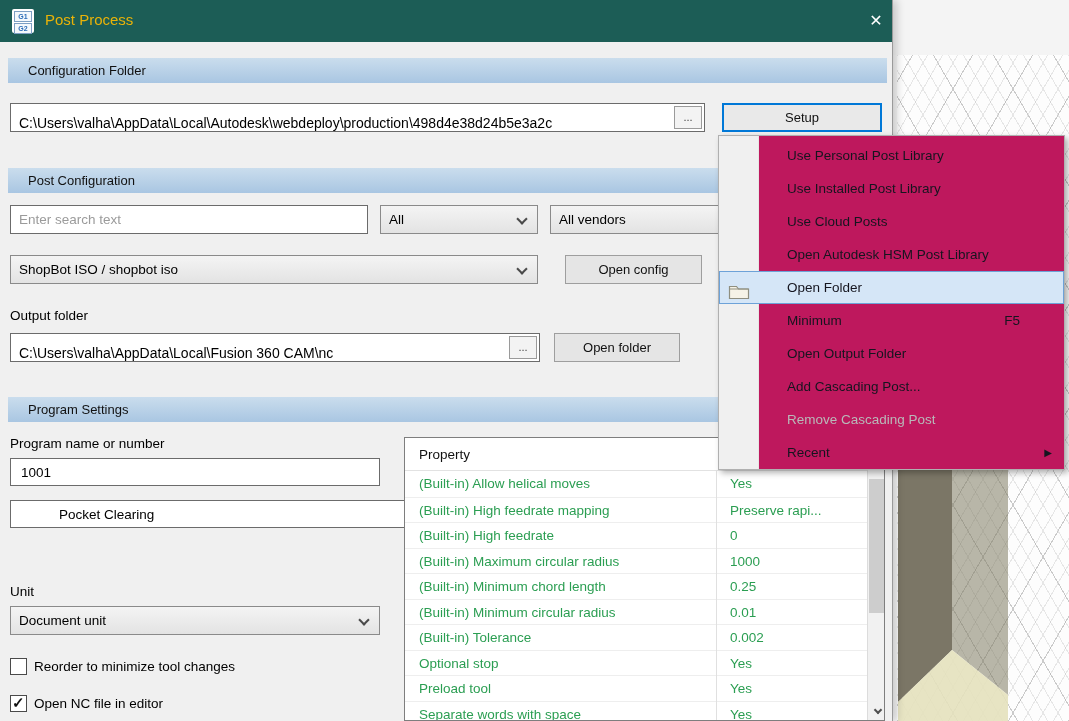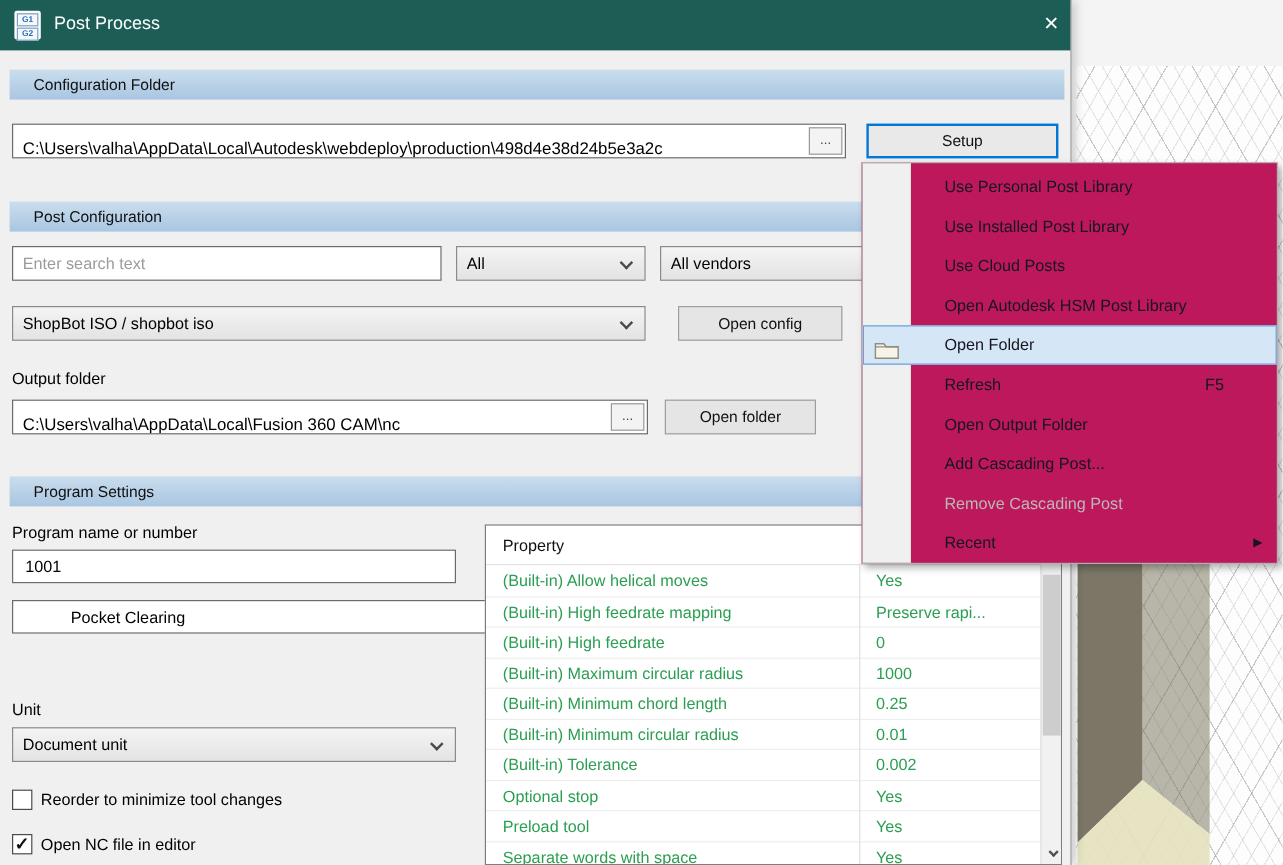--- a/index.html
+++ b/index.html
@@ -15,21 +15,21 @@
       repeating-linear-gradient(60deg,  rgba(110,110,110,.25) 0 1px, transparent 1px 52px),
       repeating-linear-gradient(-60deg, rgba(110,110,110,.25) 0 1px, transparent 1px 52px); }
   .model { position:absolute; left:897px; top:460px; }
 
   
   .dialog { position:absolute; left:0; top:0; width:893px; height:721px; background:#f0f0f0;
             border-right:1px solid #9a9a9a; box-shadow:4px 0 8px rgba(0,0,0,.18); z-index:10; }
   .titlebar { position:absolute; left:0; top:0; width:100%; height:42px; background:#1c5d56; }
   .app-icon { position:absolute; left:12px; top:9px; width:22px; height:24px; background:#fff; border-radius:2px; padding:2px 2px; display:flex; flex-direction:column; gap:1px; }
   .app-icon span { display:block; font-size:7px; line-height:9px; text-align:center; color:#2b6cb8; border:1px solid #7d9fc4; background:#f4f8fc; font-weight:bold; }
-  .titlebar .title { position:absolute; left:45px; top:11px; color:#ffffff; font-size:15px; }
+  .titlebar .title { position:absolute; left:45px; top:11px; color:#eab308; font-size:15px; }
   .titlebar .close { position:absolute; left:860px; top:6px; width:32px; height:30px; color:#fff; font-size:16px; text-align:center; line-height:30px; cursor:default; }
 
   .sec-header { position:absolute; left:8px; width:879px; height:25px; background:linear-gradient(#cadded,#a9c6e2);
                 font-size:13px; color:#111; line-height:25px; padding-left:20px; }
   .h-config { top:58px; } .h-post { top:168px; } .h-prog { top:397px; }
 
   .field-wrap { position:absolute; height:29px; background:#fff; border:1px solid #6b6b6b; }
   .field-wrap .path-text { position:absolute; left:0; top:0; width:100%; height:27px; border:none; outline:none;
         padding:11px 36px 0 8px; font-size:14px; color:#000; background:transparent; font-family:"Liberation Sans",sans-serif; white-space:nowrap; overflow:hidden; }
   .browse-btn { position:absolute; right:2px; top:2px; width:28px; height:23px; background:#f3f3f3; border:1px solid #9a9a9a; font-size:11px; color:#444; text-align:center; line-height:21px; }
@@ -274,21 +274,21 @@
               <path d="M1.5 6 h19" fill="none" stroke="#8f8f80" stroke-width="1"></path>
             </svg>
           </span>
           <span class="mi-label">Open Folder</span>
           <span class="mi-shortcut"></span>
           <span class="mi-arrow"></span>
         </div>
 
         <div class="menu-item">
           
-          <span class="mi-label">Refresh</span>
+          <span class="mi-label">Minimum</span>
           <span class="mi-shortcut">F5</span>
           <span class="mi-arrow"></span>
         </div>
 
         <div class="menu-item">
           
           <span class="mi-label">Open Output Folder</span>
           <span class="mi-shortcut"></span>
           <span class="mi-arrow"></span>
         </div>

